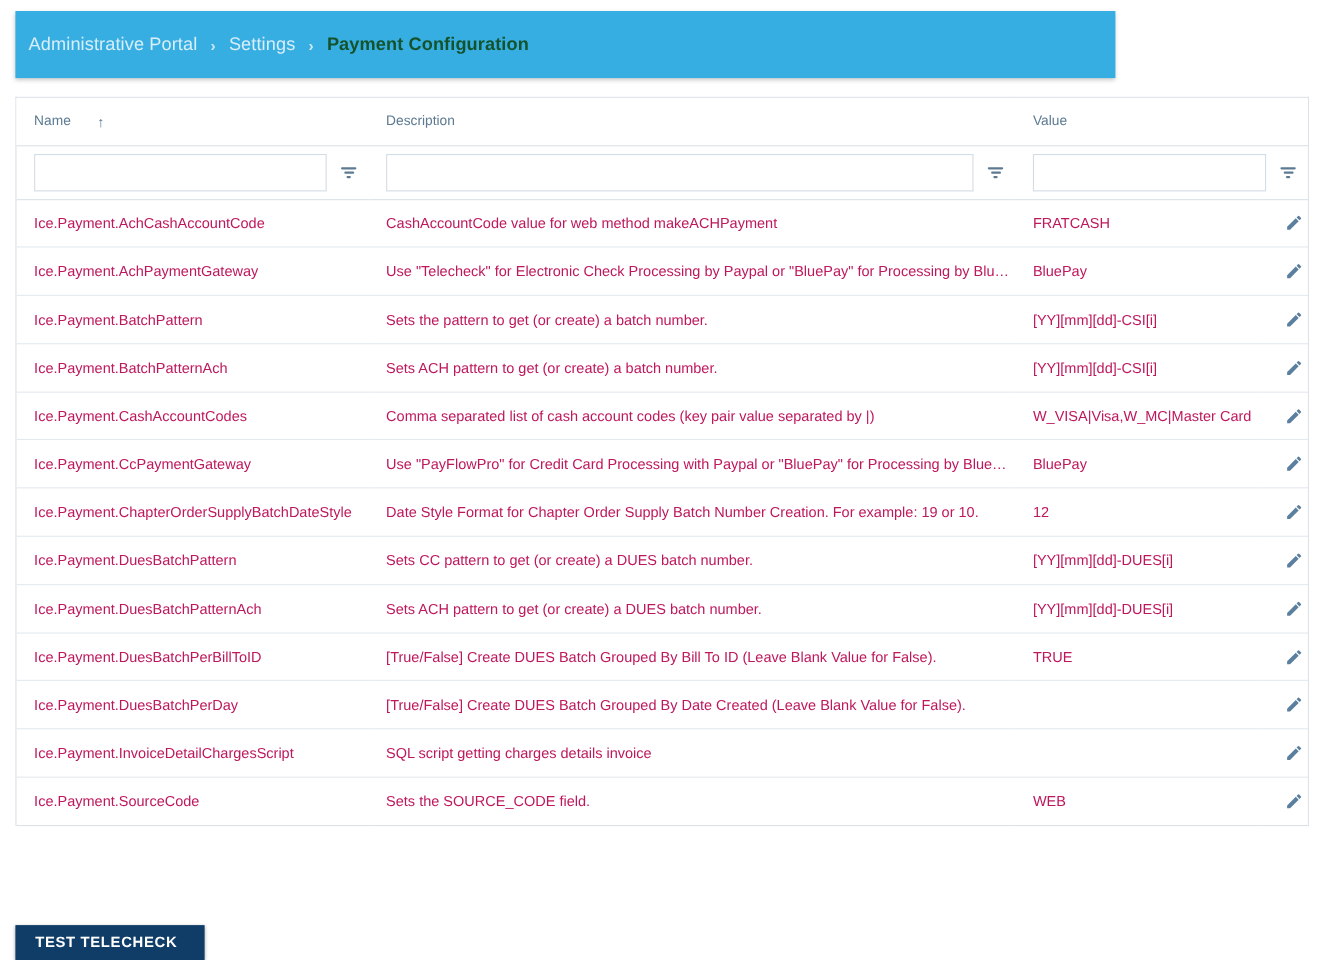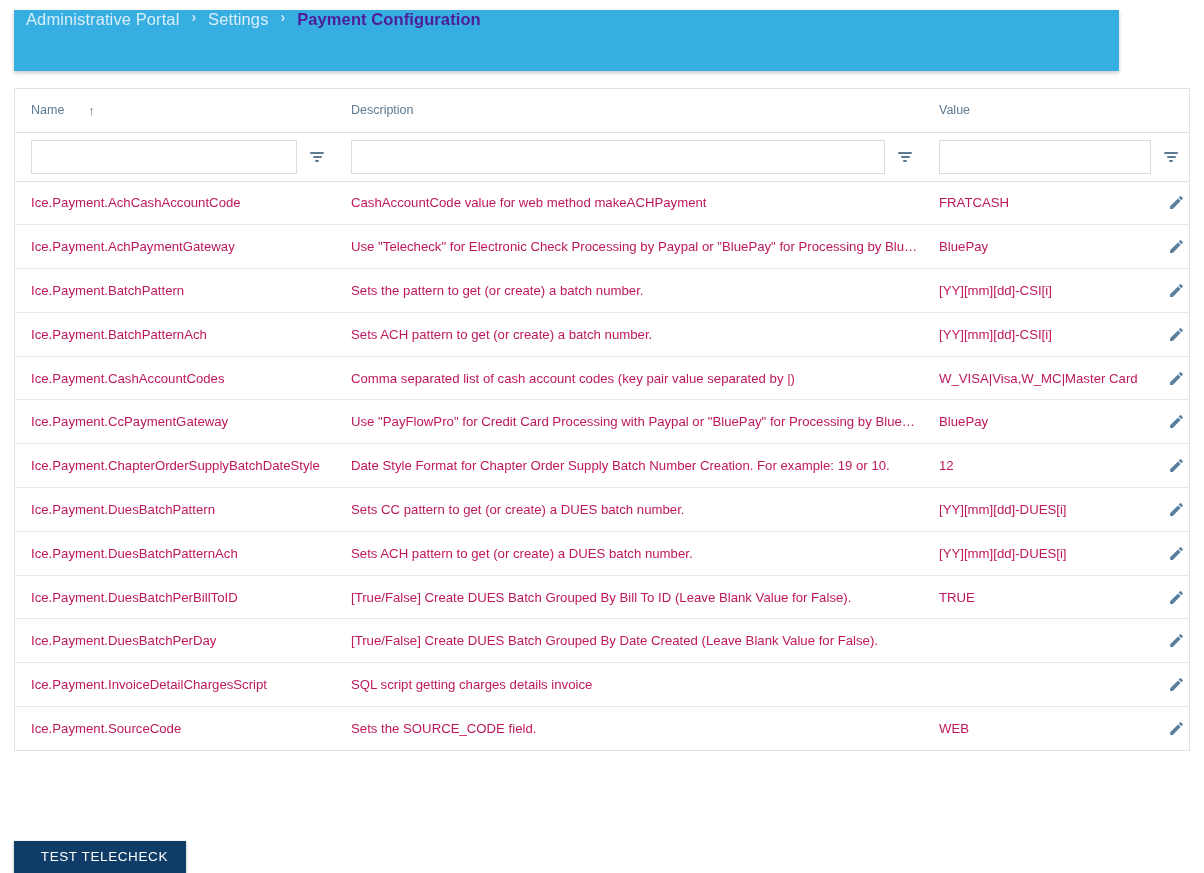--- a/index.html
+++ b/index.html
@@ -20,37 +20,37 @@
     width: 1204px;
     height: 873px;
     background: #ffffff;
   }
 
   
   .breadcrumb-bar {
     position: absolute;
     left: 14px;
     top: 10px;
-    width: 1105px;
+    width: 1000px;
     height: 61px;
     background: #37aee2;
     box-shadow: 0 2px 4px rgba(0,0,0,0.22);
     display: flex;
-    align-items: flex-start;
+    align-items: center;
     padding-left: 12px;
     box-sizing: border-box;
   }
   .crumb {
     font-size: 16.5px;
     letter-spacing: 0.1px;
     color: #d8eef9;
     white-space: nowrap;
   }
   .crumb.active {
-    color: #4c1d95;
+    color: #14532d;
     font-weight: bold;
   }
   .crumb-sep {
     color: #cfe8f7;
     font-size: 14px;
     font-weight: bold;
     margin: 0 12px;
     line-height: 1;
     display: inline-block;
   }
@@ -192,23 +192,23 @@
   }
   .btn-primary {
     display: inline-block;
     min-width: 172px;
     height: 32px;
     line-height: 32px;
     padding: 0 18px;
     background: #0f3d68;
     color: #ffffff;
     font-size: 13.5px;
-    font-weight: normal;
+    font-weight: bold;
     letter-spacing: 0.6px;
-    text-align: right;
+    text-align: left;
     border: none;
     box-shadow: 0 1px 3px rgba(0,0,0,0.3);
     cursor: pointer;
     font-family: "Liberation Sans", sans-serif;
     box-sizing: border-box;
   }
 </style>
 </head>
 <body>
 

